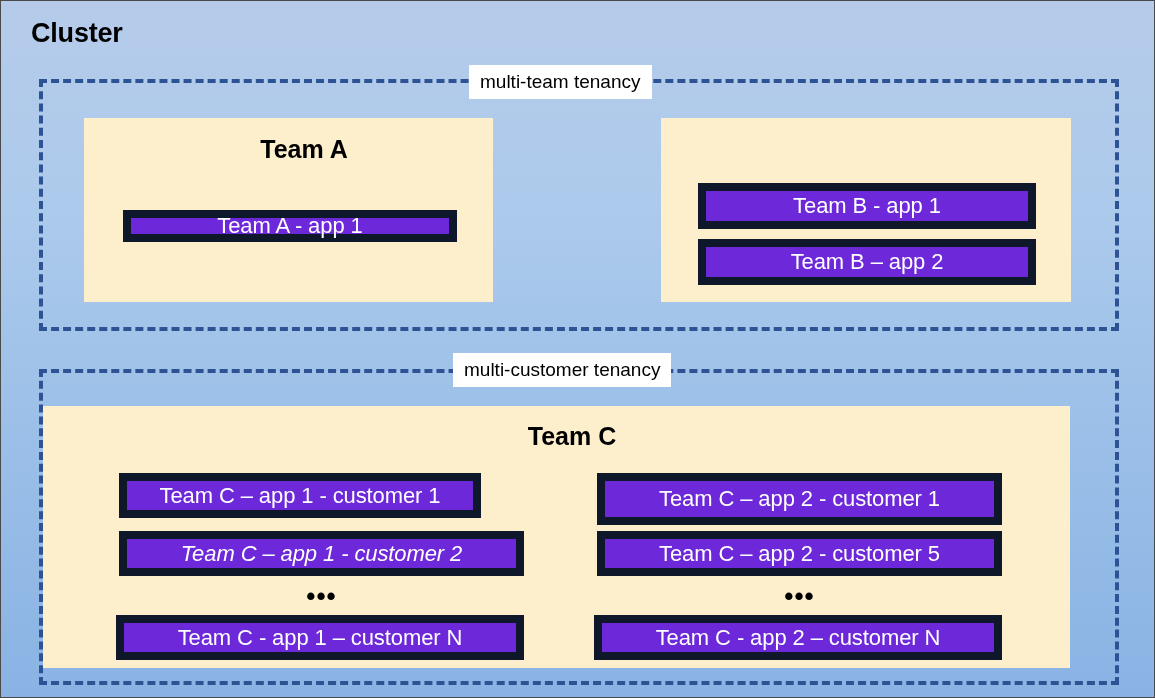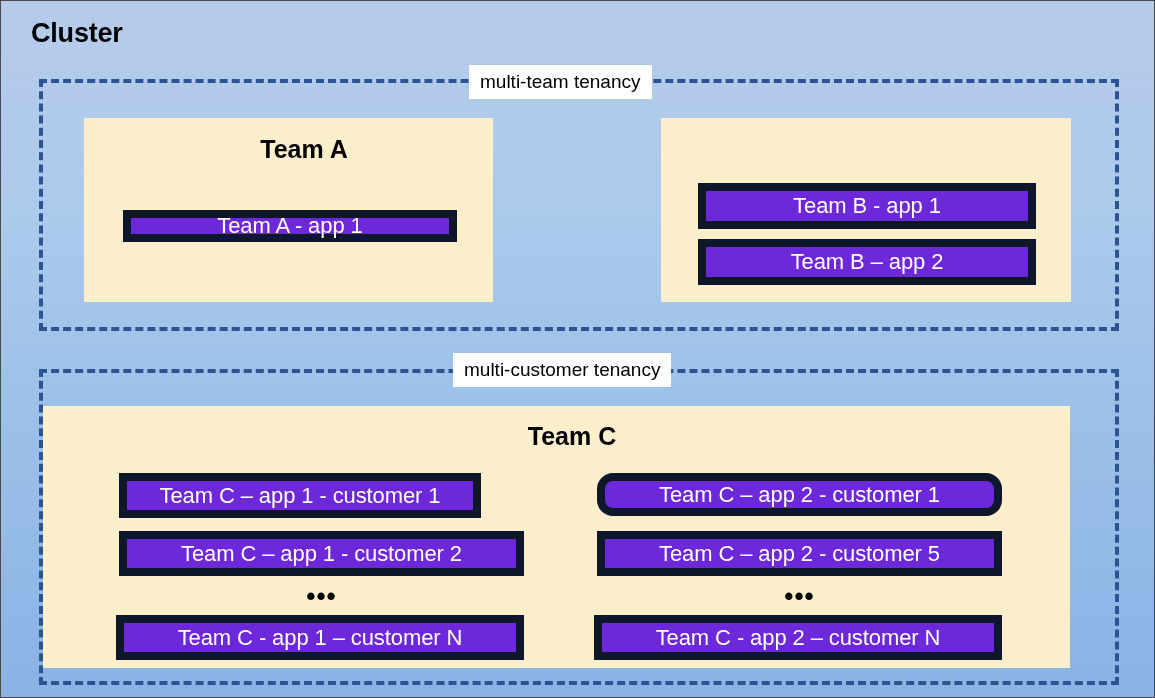--- a/index.html
+++ b/index.html
@@ -134,24 +134,24 @@
 
   
   #app-a1 { left: 38px; top: 91px;  width: 334px; height: 32px; }
 
   
   #app-b1 { left: 36px; top: 64px;  width: 338px; height: 46px; }
   #app-b2 { left: 36px; top: 120px; width: 338px; height: 46px; }
 
   
   #app-c1-1 { left: 75px;  top: 66px;  width: 362px; height: 45px; }
-  #app-c1-2 { left: 75px;  top: 124px; width: 405px; height: 45px; }
+  #app-c1-2 { left: 75px;  top: 124px; width: 405px; height: 45px; font-style: italic; }
   #app-c1-n { left: 72px;  top: 208px; width: 408px; height: 45px; }
   
-  #app-c2-1 { left: 553px; top: 66px;  width: 405px; height: 43px; border-radius: 16px; }
+  #app-c2-1 { left: 553px; top: 66px;  width: 405px; height: 52px; }
   #app-c2-2 { left: 553px; top: 124px; width: 405px; height: 45px; }
   #app-c2-n { left: 550px; top: 208px; width: 408px; height: 45px; }
 
   
   .ellipsis {
     position: absolute;
     font-size: 26px;
     font-weight: bold;
     color: #000000;
     line-height: 1.0;

